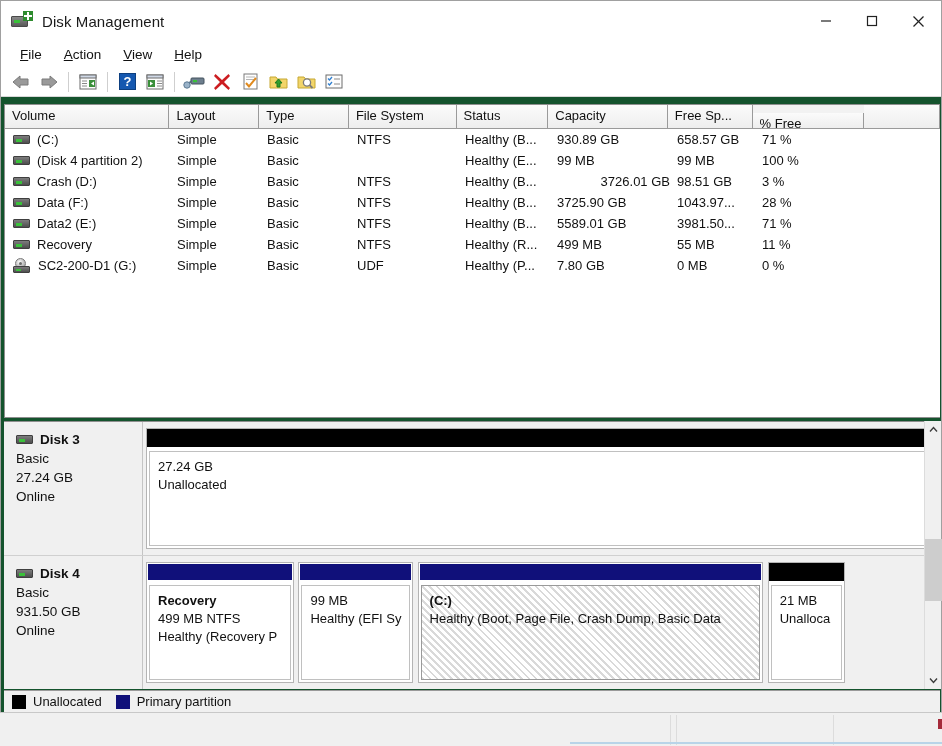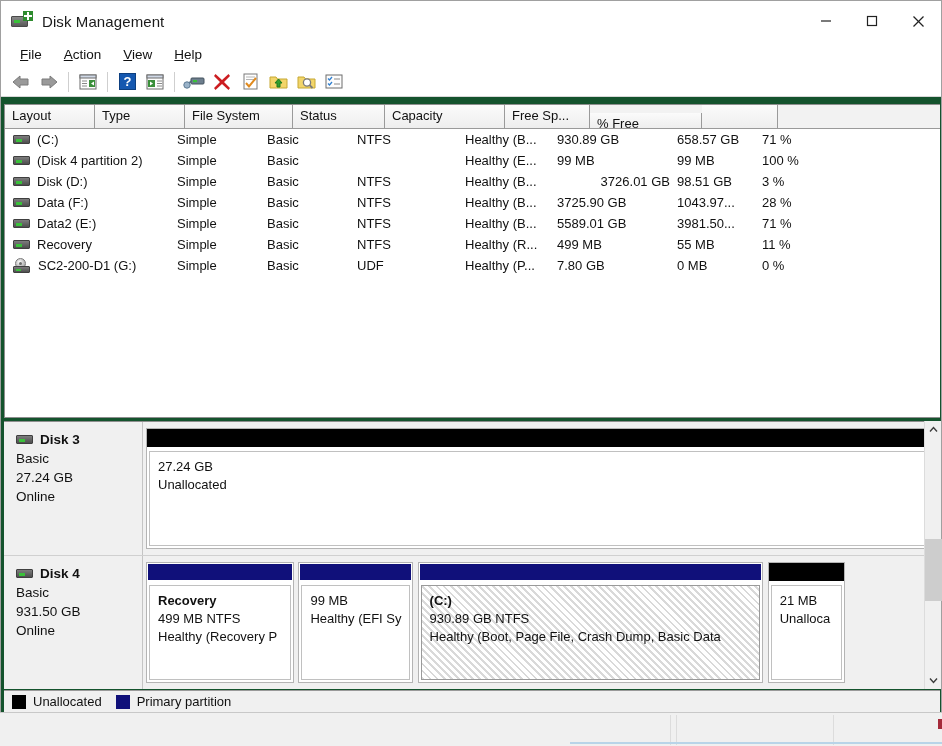--- a/index.html
+++ b/index.html
@@ -322,20 +322,21 @@
           <path d="M3 4.5 L4.5 6 L7 3" fill="none" stroke="#2f7fd0" stroke-width="1.3"></path>
           <path d="M3 9.5 L4.5 11 L7 8" fill="none" stroke="#2f7fd0" stroke-width="1.3"></path>
           <line x1="9" y1="5" x2="15" y2="5" stroke="#8a8a8a"></line>
           <line x1="9" y1="10" x2="15" y2="10" stroke="#8a8a8a"></line>
         </svg>
     </div>
   </div>
 
   <div id="listpane">
     <div id="list-header">
+        <div class="hcell" style="width: 165px;"><span>Volume</span></div>
         <div class="hcell" style="width: 90px;"><span>Layout</span></div>
         <div class="hcell" style="width: 90px;"><span>Type</span></div>
         <div class="hcell" style="width: 108px;"><span>File System</span></div>
         <div class="hcell" style="width: 92px;"><span>Status</span></div>
         <div class="hcell" style="width: 120px;"><span>Capacity</span></div>
         <div class="hcell" style="width: 85px;"><span>Free Sp...</span></div>
         <div class="hcell" style="width: 112px; margin-top: 8px;"><span>% Free</span></div>
         <div class="hcell" style="width: 76px;"><span></span></div>
       </div>
     <div class="rows" id="list-rows">
@@ -370,21 +371,21 @@
           <div class="vcell" style="width: 120px;">99 MB</div>
           <div class="vcell" style="width: 85px;">99 MB</div>
           <div class="vcell" style="width: 112px;">100 %</div>
         </div>
         <div class="vrow">
           <div class="vcell vol" style="width: 165px;">
             <span class="hddicon">
               <span class="body"></span>
               <span class="led"></span>
             </span>
-            <span>Disk (D:)</span>
+            <span>Crash (D:)</span>
           </div>
           <div class="vcell" style="width: 90px;">Simple</div>
           <div class="vcell" style="width: 90px;">Basic</div>
           <div class="vcell" style="width: 108px;">NTFS</div>
           <div class="vcell" style="width: 92px;">Healthy (B...</div>
           <div class="vcell" style="width: 120px; text-align: right;">3726.01 GB</div>
           <div class="vcell" style="width: 85px;">98.51 GB</div>
           <div class="vcell" style="width: 112px;">3 %</div>
         </div>
         <div class="vrow">
@@ -513,21 +514,20 @@
                 <div>99 MB</div>
                 <div>Healthy (EFI Sy</div>
               </div>
             </div>
           </div>
           <div class="part selected" style="left: 34.2%; width: 43.5%;">
             <div class="bar primary"></div>
             <div class="inner">
               <div class="ptext">
                 <div class="pname">(C:)</div>
-                <div>930.89 GB NTFS</div>
                 <div>Healthy (Boot, Page File, Crash Dump, Basic Data</div>
               </div>
             </div>
           </div>
           <div class="part unalloc-box" style="left: 78.3%; width: 9.8%;">
             <div class="bar unalloc"></div>
             <div class="inner">
               <div class="ptext">
                 <div>21 MB</div>
                 <div>Unalloca</div>

